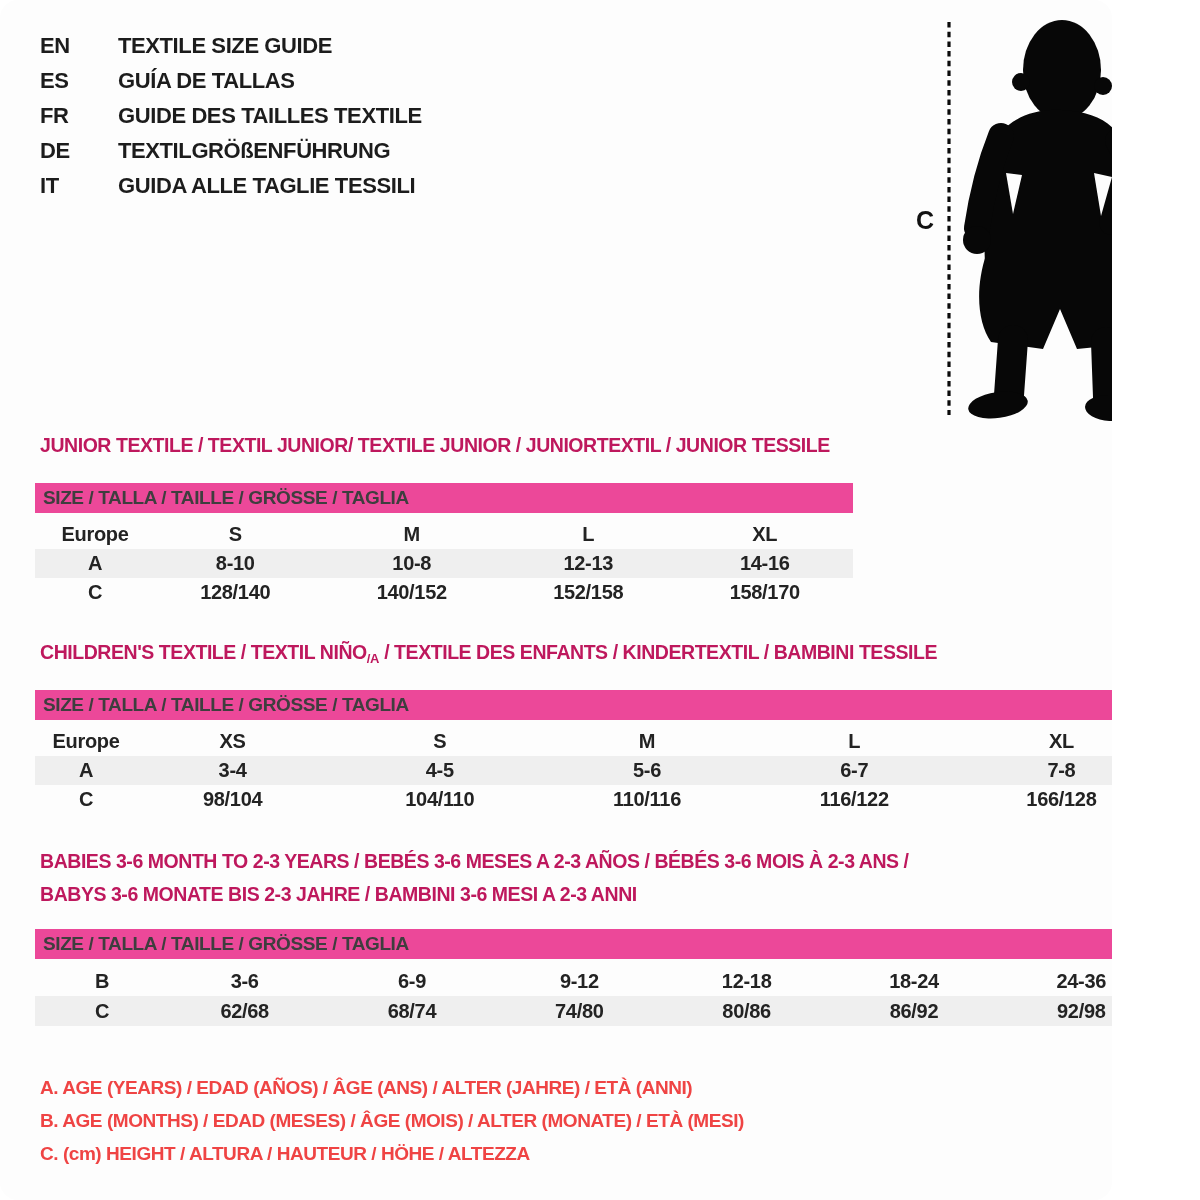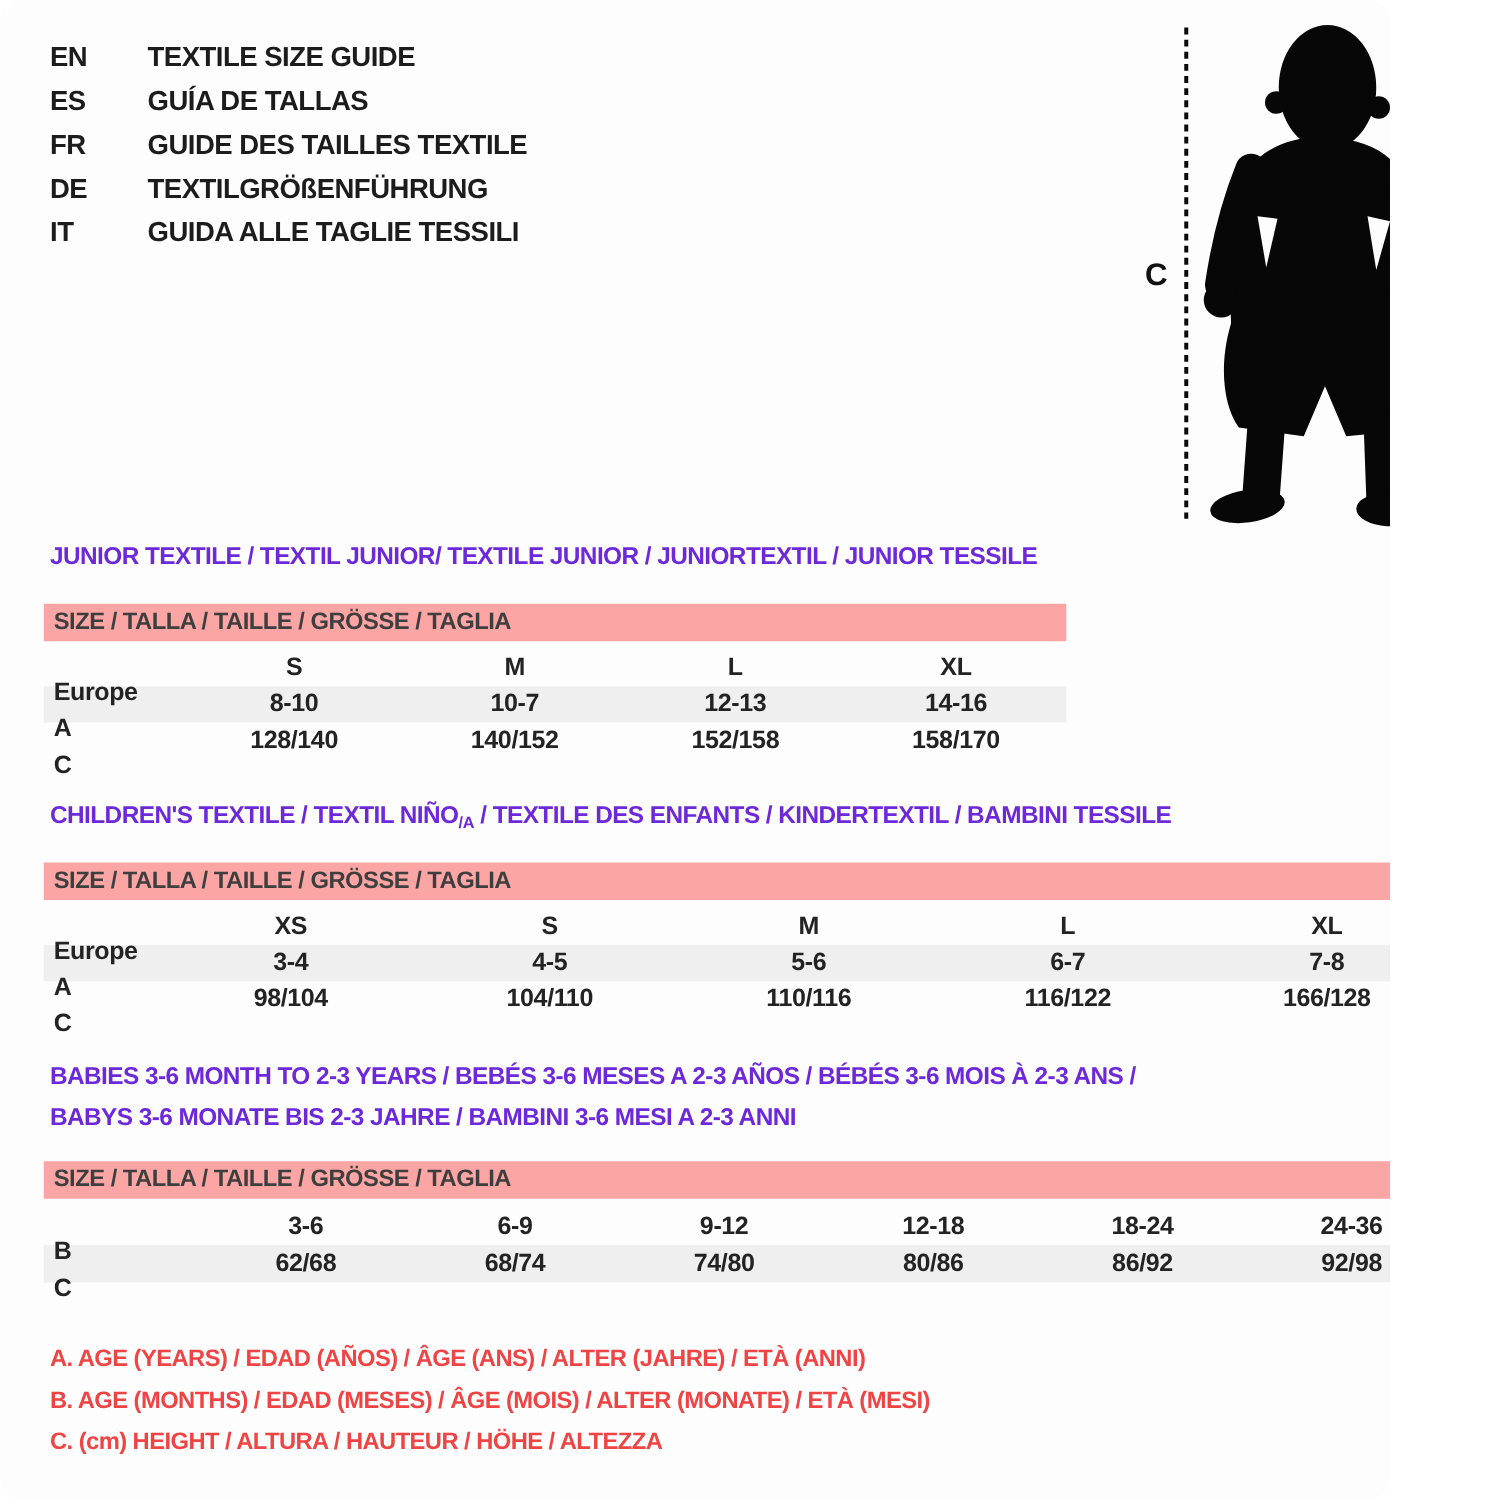--- a/index.html
+++ b/index.html
@@ -9,31 +9,31 @@
   }
   
   .lang-block{position:absolute;left:40px;top:28px;}
   .lang-row{display:flex;height:35px;line-height:35px;font-size:22px;letter-spacing:-0.4px;}
   .lang-code{width:78px;}
   .lang-title{white-space:nowrap;}
   
   .figure{position:absolute;left:905px;top:12px;width:250px;height:414px;}
   .c-label{position:absolute;left:916px;top:206px;font-size:25px;color:#111;}
   
-  .sec-title{position:absolute;left:40px;font-size:19.5px;letter-spacing:-0.45px;white-space:nowrap;color:#6d28d9;}
+  .sec-title{position:absolute;left:40px;font-size:19.5px;letter-spacing:-0.45px;white-space:nowrap;color:#be185d;}
   .sec-title .sub{font-size:13px;vertical-align:-4px;letter-spacing:-0.3px;}
   .babies-title{line-height:33px;}
   .tbl{position:absolute;left:35px;}
   .bar{
-    height:30px;line-height:30px;background:#fca5a5;color:#3e3e3e;
+    height:30px;line-height:30px;background:#ec4899;color:#3e3e3e;
     padding-left:8px;font-size:19px;letter-spacing:-0.4px;margin-bottom:7px;
   }
   .trow{display:flex;height:29px;line-height:29px;font-size:20px;letter-spacing:-0.3px;color:#232323;}
   .trow.shaded{background:#efefef;}
-  .lbl{padding-left:8px;text-align:left;margin-top:20px;}
+  .lbl{padding-left:8px;text-align:center;}
   .c{flex:1;text-align:center;}
   .tbl-junior{width:818px;}   .tbl-junior .lbl{width:104px;}
   .tbl-children{width:1130px;}.tbl-children .lbl{width:86px;}
   .tbl-babies{width:1130px;}  .tbl-babies .lbl{width:118px;}
   .tbl-babies .trow{height:30px;line-height:30px;}
   
   .legend{position:absolute;left:40px;top:1071px;}
   .legend-line{height:33px;line-height:33px;font-size:19px;letter-spacing:-0.45px;white-space:nowrap;color:#ef4444;}
 </style>
 </head>
@@ -105,21 +105,21 @@
     <div class="trow">
       <span class="lbl">Europe</span>
       <span class="c">S</span>
       <span class="c">M</span>
       <span class="c">L</span>
       <span class="c">XL</span>
     </div>
     <div class="trow shaded">
       <span class="lbl">A</span>
       <span class="c">8-10</span>
-      <span class="c">10-7</span>
+      <span class="c">10-8</span>
       <span class="c">12-13</span>
       <span class="c">14-16</span>
     </div>
     <div class="trow">
       <span class="lbl">C</span>
       <span class="c">128/140</span>
       <span class="c">140/152</span>
       <span class="c">152/158</span>
       <span class="c">158/170</span>
     </div>

